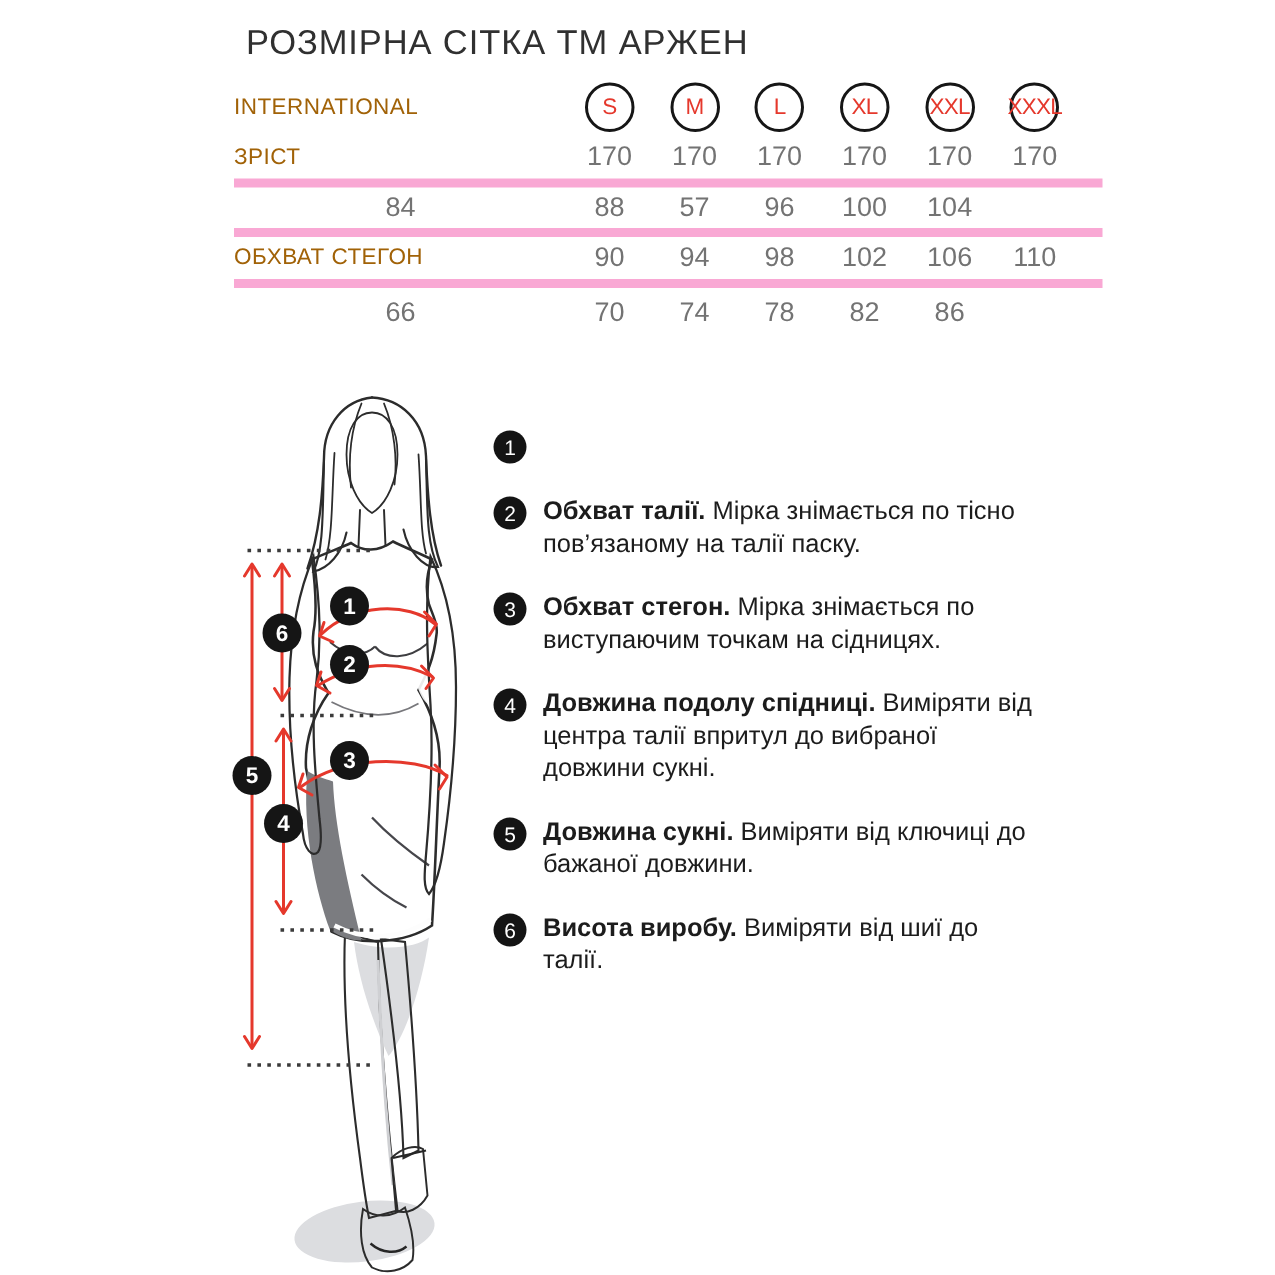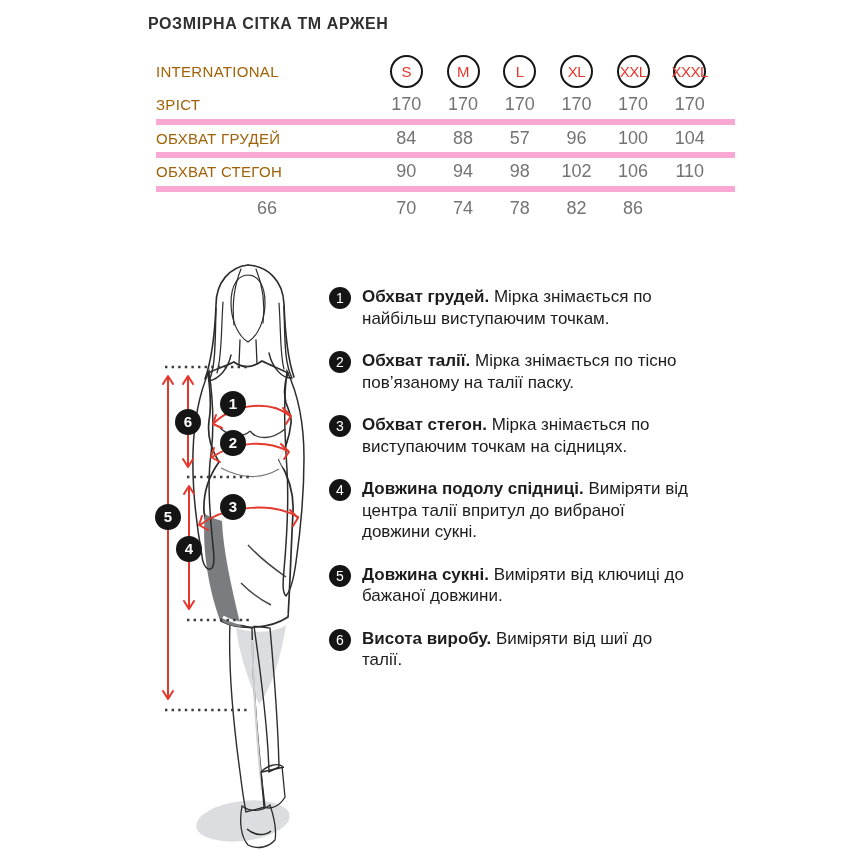--- a/index.html
+++ b/index.html
@@ -5,22 +5,22 @@
   * { box-sizing: border-box; }
   html,body { margin:0; padding:0; }
   body {
     width:850px; height:850px; background:#ffffff; position:relative; overflow:hidden;
     font-family:"Liberation Sans", sans-serif; color:#1e1e1e;
   }
   .page { position:absolute; inset:0; }
 
   
   .title {
-    position:absolute; left:148px; top:15px; margin:0;
-    font-size:16px; font-weight:700; letter-spacing:0.6px; color:#303030;
+    position:absolute; left:164px; top:15px; margin:0;
+    font-size:23px; font-weight:400; letter-spacing:0.6px; color:#303030;
   }
 
   
   .size-table { position:absolute; left:156px; top:52px; width:579px; }
   .t-row {
     display:grid;
     grid-template-columns:222px repeat(6, 56.7px);
     align-items:center;
   }
   .t-row .cell { text-align:center; }
@@ -109,21 +109,20 @@
       <div class="t-label">ЗРІСТ</div>
       <div class="cell meas-val">170</div>
       <div class="cell meas-val">170</div>
       <div class="cell meas-val">170</div>
       <div class="cell meas-val">170</div>
       <div class="cell meas-val">170</div>
       <div class="cell meas-val">170</div>
     </div>
 
     <div class="t-row r-meas">
-      <div class="t-label">ОБХВАТ ГРУДЕЙ</div>
       <div class="cell meas-val">84</div>
       <div class="cell meas-val">88</div>
       <div class="cell meas-val">57</div>
       <div class="cell meas-val">96</div>
       <div class="cell meas-val">100</div>
       <div class="cell meas-val">104</div>
     </div>
 
     <div class="t-row r-meas">
       <div class="t-label">ОБХВАТ СТЕГОН</div>
@@ -233,21 +232,20 @@
       <text class="mkr-txt" x="168" y="522">5</text>
       <circle class="mkr" cx="188" cy="422" r="13"></circle>
       <text class="mkr-txt" x="188" y="427">6</text>
     </g>
   </svg>
 
   <div class="legend">
 
     <div class="legend-item">
       <span class="legend-num">1</span>
-      <p class="legend-text"><b>Обхват грудей.</b><span> Мірка знімається по найбільш виступаючим точкам.</span></p>
     </div>
 
     <div class="legend-item">
       <span class="legend-num">2</span>
       <p class="legend-text"><b>Обхват талії.</b><span> Мірка знімається по тісно пов’язаному на талії паску.</span></p>
     </div>
 
     <div class="legend-item">
       <span class="legend-num">3</span>
       <p class="legend-text"><b>Обхват стегон.</b><span> Мірка знімається по виступаючим точкам на сідницях.</span></p>

